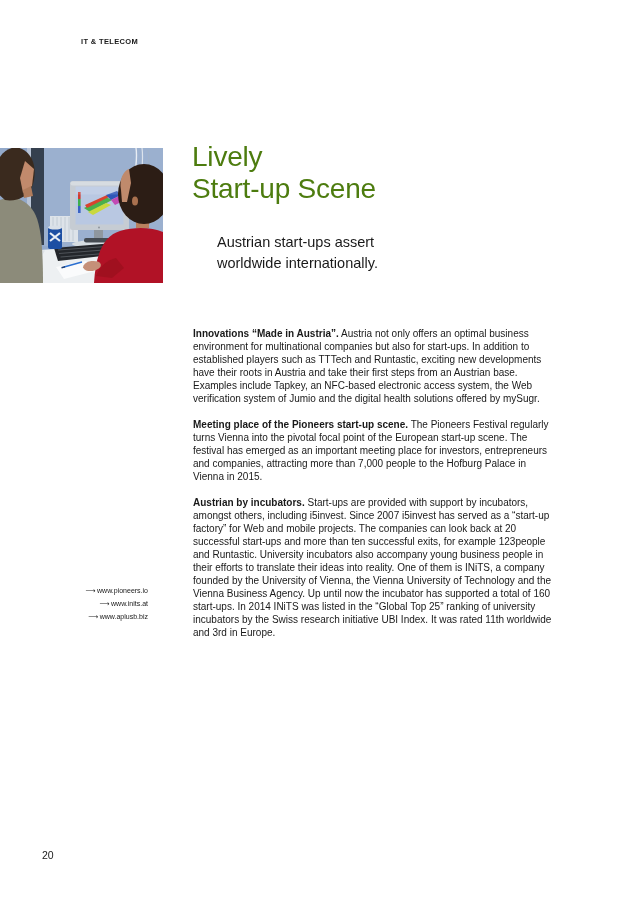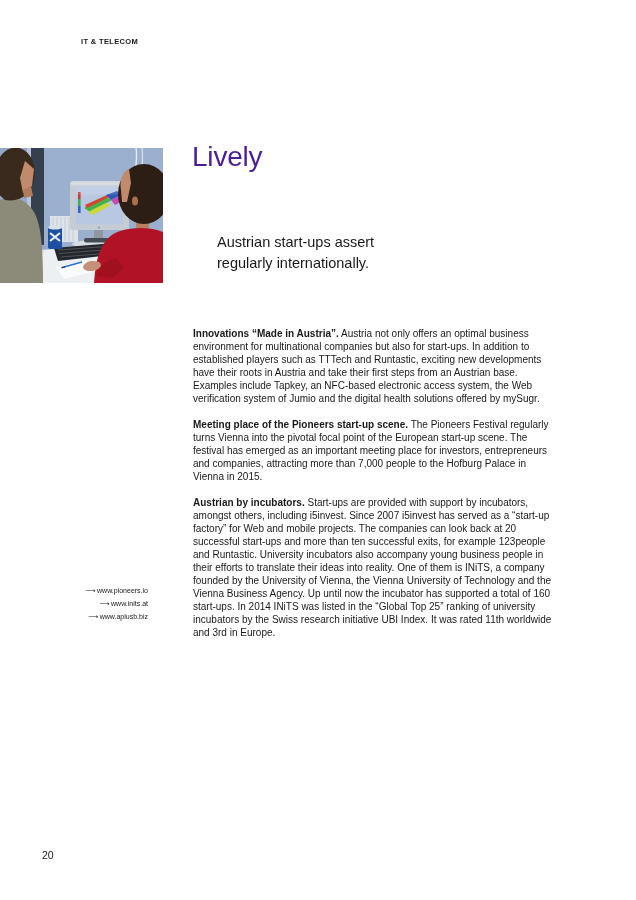--- a/index.html
+++ b/index.html
@@ -9,21 +9,21 @@
   }
   .category {
     position:absolute; left:42px; top:37px;
     font-size:7.5px; font-weight:700; letter-spacing:0.35px;padding-left:39px;
   }
   .photo { position:absolute; left:0; top:148px; width:163px; height:135px; }
   .photo svg { display:block; width:100%; height:100%; }
 
   .title {
     position:absolute; left:192px; top:141px; margin:0;
-    font-size:28px; line-height:32px; font-weight:400; letter-spacing:-0.2px; color:#4c1d95;
+    font-size:28px; line-height:32px; font-weight:400; letter-spacing:-0.2px; color:#4d7c0f;
   }
   .title span { display:block; }
 
   .subtitle {
     position:absolute; left:193px; top:232px; margin:0;
     font-size:14.5px; line-height:20.5px; font-weight:400;
   }
   .subtitle span { display:block;margin-left:24px; }
 
   .body-col {
@@ -126,25 +126,26 @@
         <ellipse cx="144" cy="46" rx="26" ry="30" fill="#2c1d15"></ellipse>
         <path d="M121,42 C119,32 123,23 129,21 L131,35 127,54 122,54 Z" fill="#c08a6c"></path>
         <ellipse cx="135" cy="53" rx="3" ry="4.5" fill="#a9714f"></ellipse>
         <ellipse cx="92" cy="118" rx="9" ry="5" fill="#c59079" transform="rotate(-8 92 118)"></ellipse>
       </g>
     </svg>
   </div>
 
   <h1 class="title">
     <span>Lively</span>
+    <span>Start-up Scene</span>
   </h1>
 
   <p class="subtitle">
     <span>Austrian start-ups assert</span>
-    <span>regularly internationally.</span>
+    <span>worldwide internationally.</span>
   </p>
 
   <div class="body-col">
     <p>
       <span class="lead">Innovations “Made in Austria”.</span>
       <span>Austria not only offers an optimal business environment for multinational companies but also for start-ups. In addition to established players such as TTTech and Runtastic, exciting new developments have their roots in Austria and take their first steps from an Austrian base. Examples include Tapkey, an NFC-based electronic access system, the Web verification system of Jumio and the digital health solutions offered by mySugr.</span>
     </p>
     <p>
       <span class="lead">Meeting place of the Pioneers start-up scene.</span>
       <span>The Pioneers Festival regularly turns Vienna into the pivotal focal point of the European start-up scene. The festival has emerged as an important meeting place for investors, entrepreneurs and companies, attracting more than 7,000 people to the Hofburg Palace in Vienna in 2015.</span>

